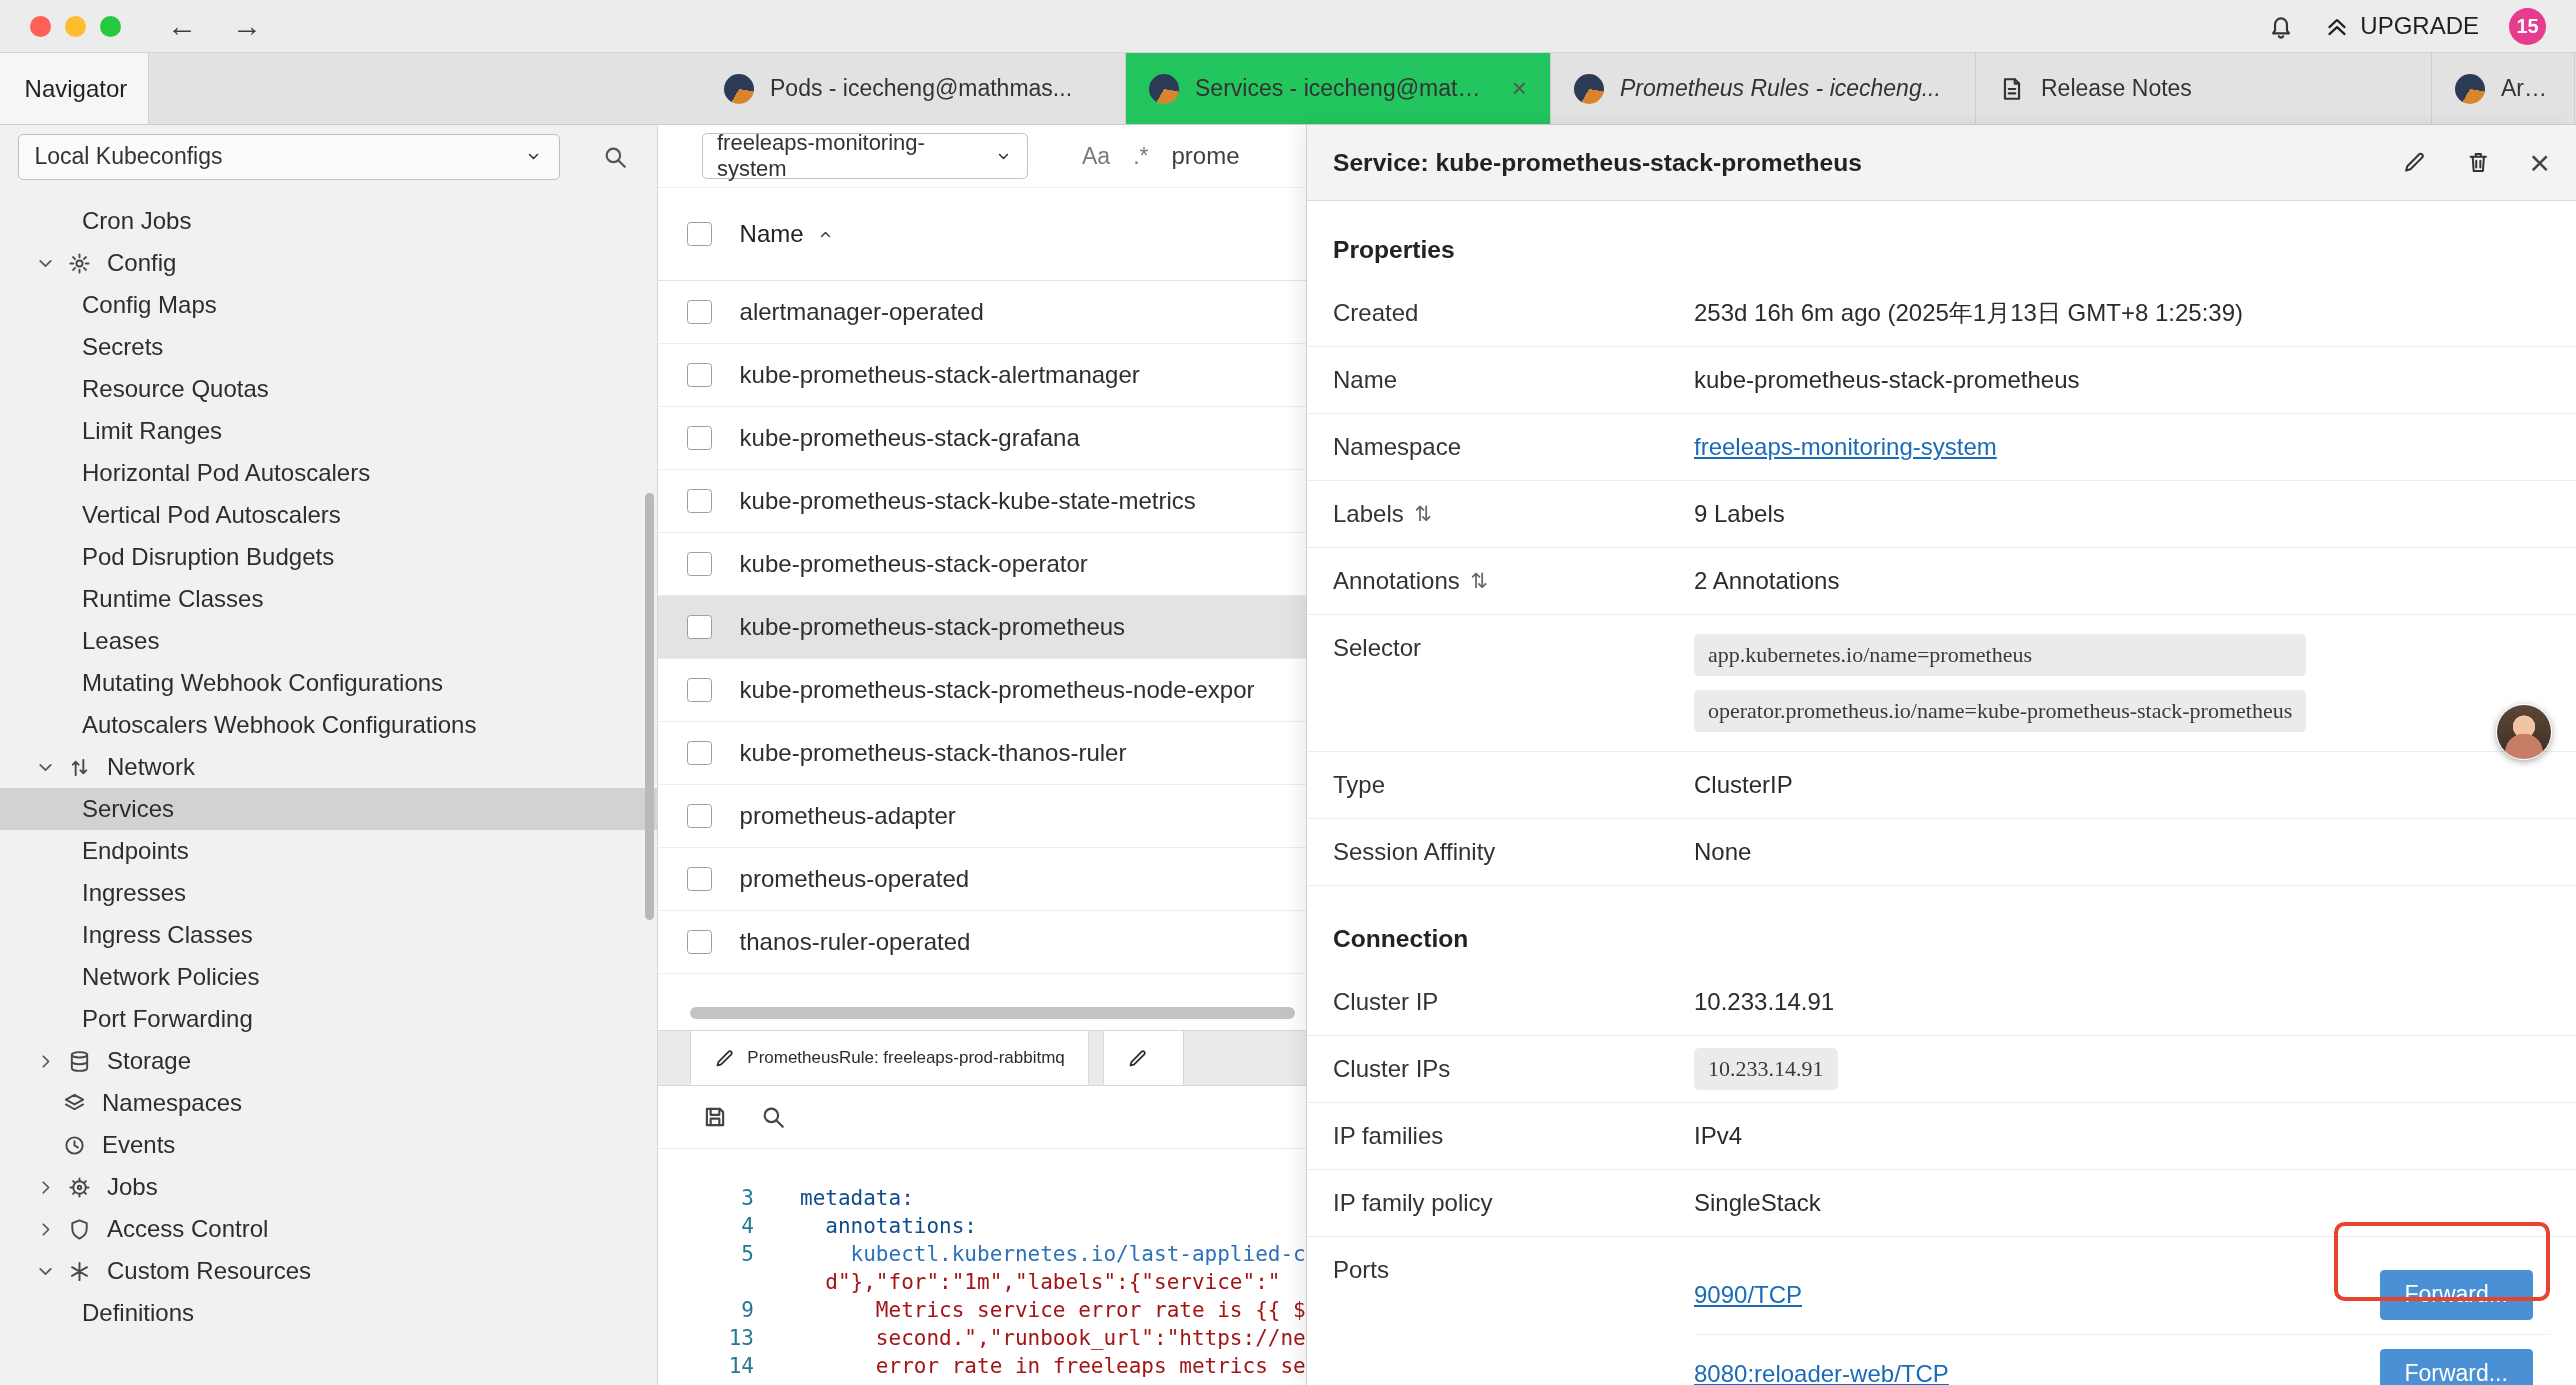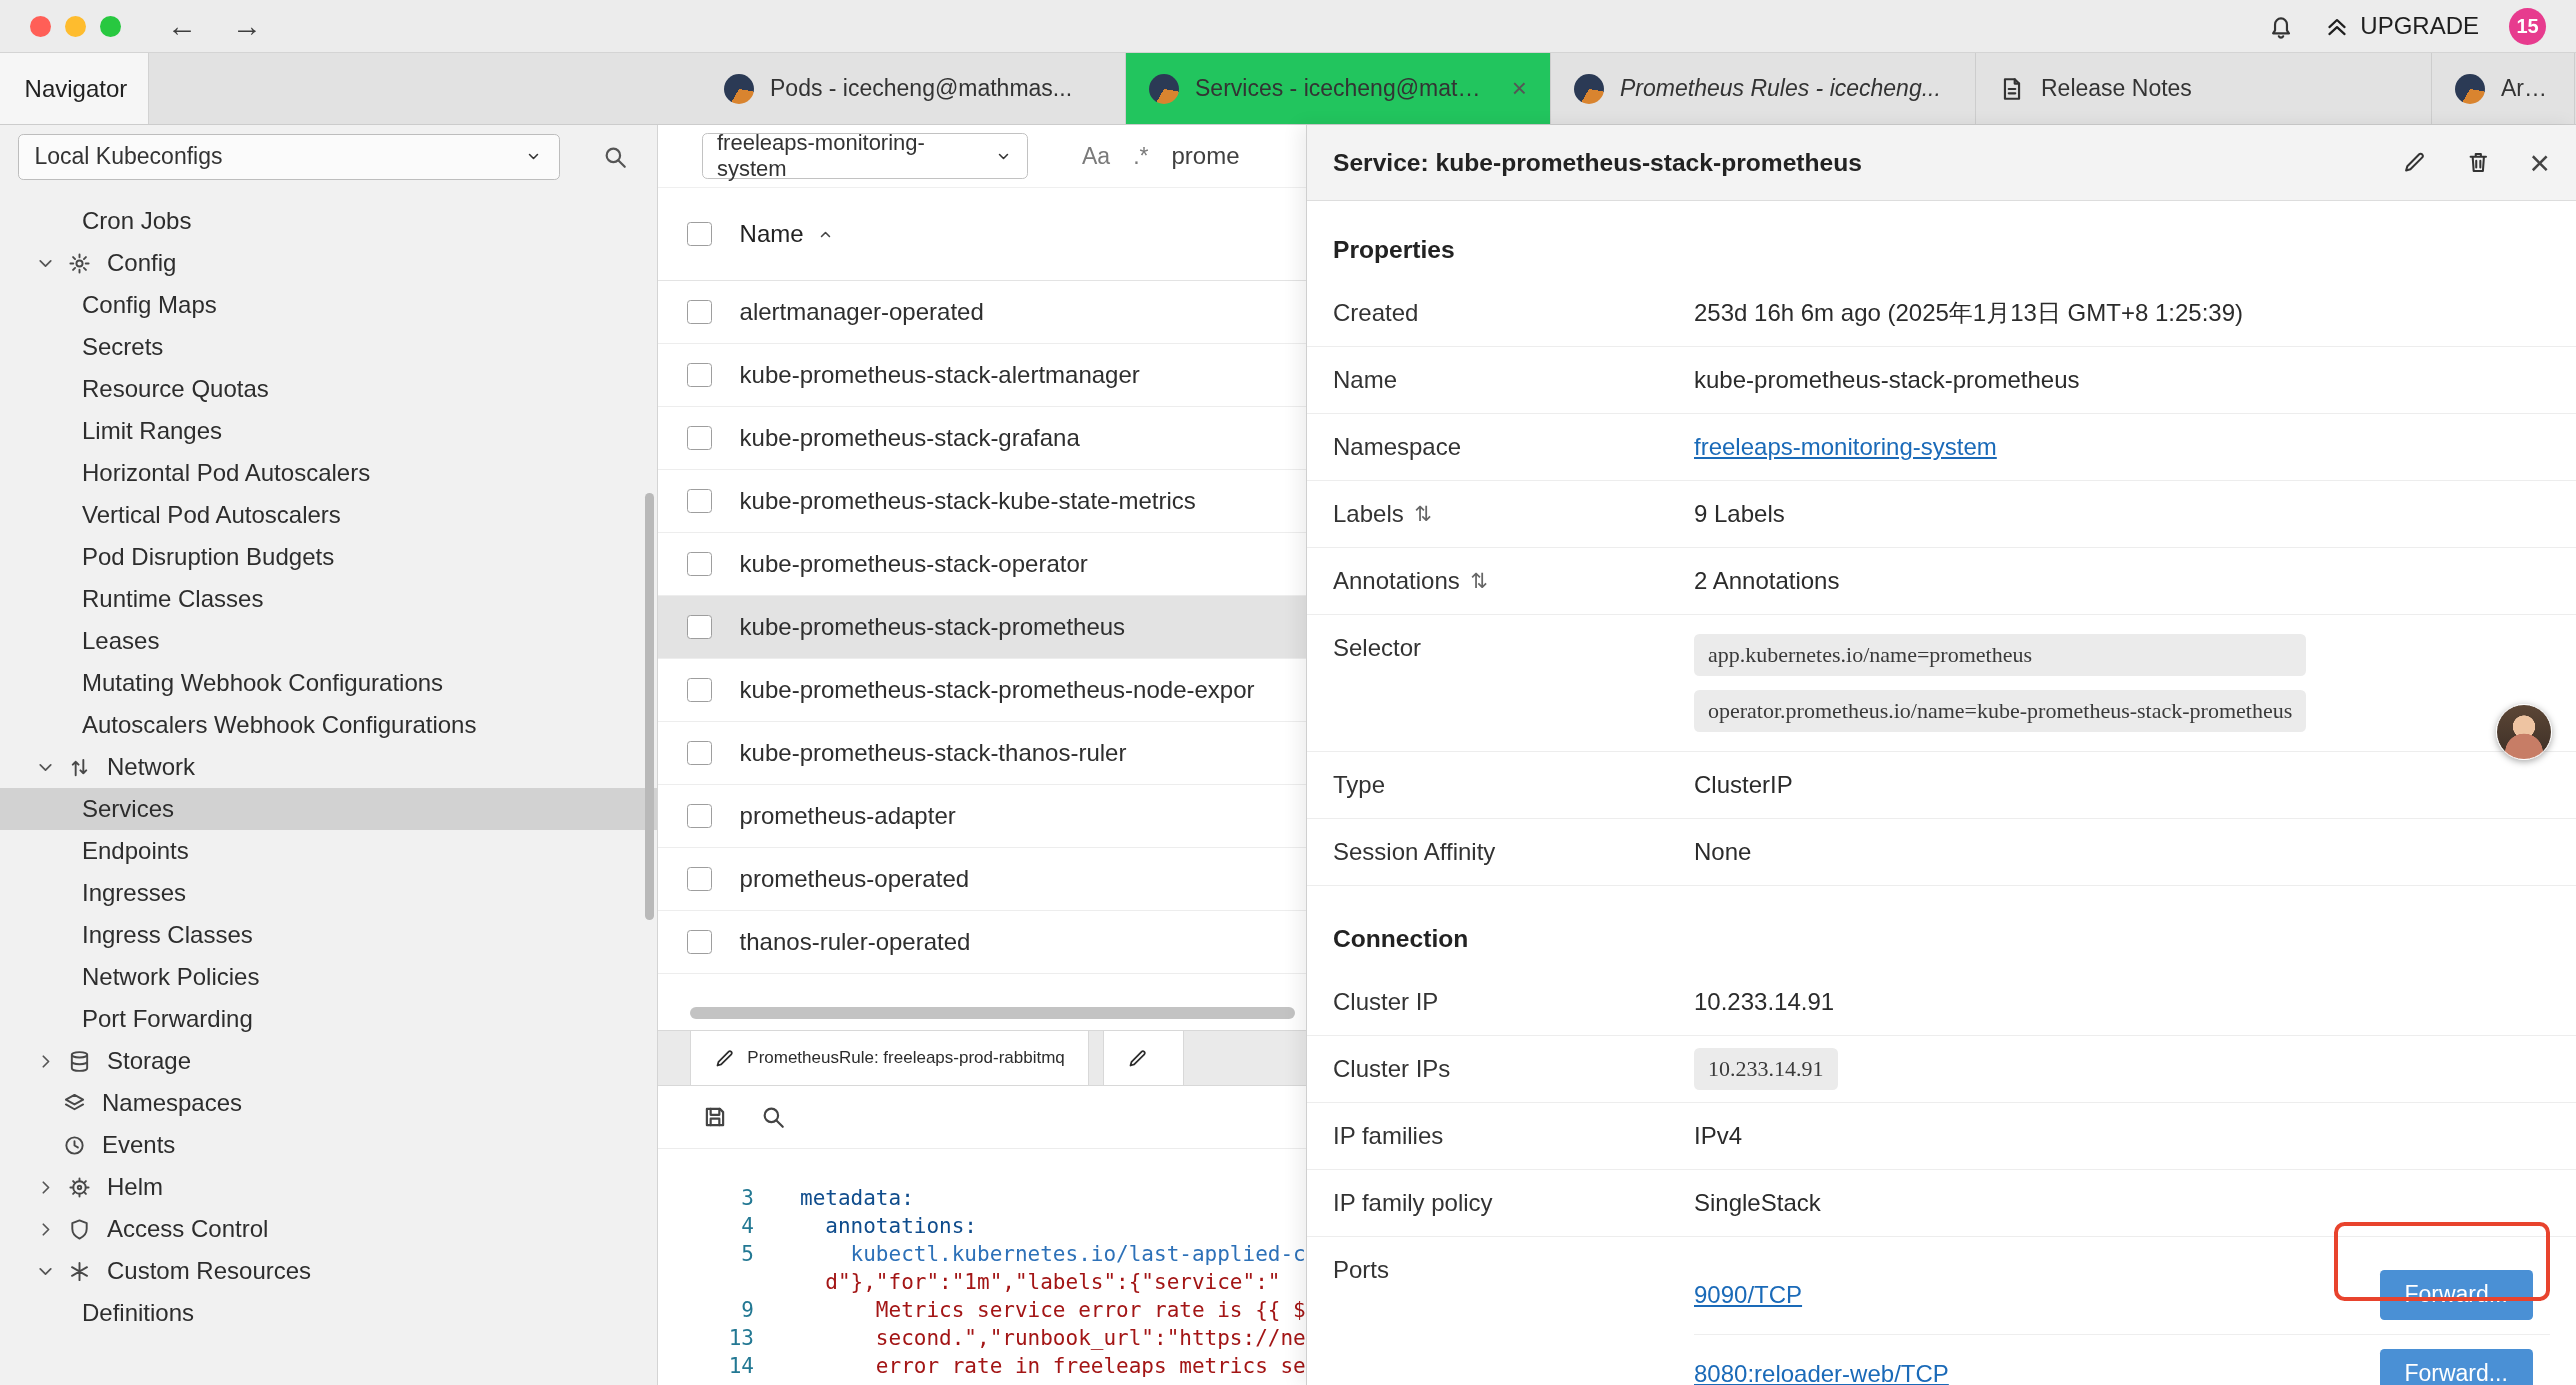--- a/index.html
+++ b/index.html
@@ -347,21 +347,21 @@
                 <path d="M9.5 6l6 6-6 6"></path>
               </svg>
             </span>
           <span class="t-icon">
               <svg class="ic i26" viewBox="0 0 24 24">
                 <circle cx="12" cy="12" r="6.5"></circle>
                 <circle cx="12" cy="12" r="1.8"></circle>
                 <path d="M12 5.5V2.5M12 21.5v-3M5.5 12h-3M21.5 12h-3M7.4 7.4L5.3 5.3M18.7 18.7l-2.1-2.1M16.6 7.4l2.1-2.1M5.3 18.7l2.1-2.1"></path>
               </svg>
             </span>
-          <span>Helm</span>
+          <span>Jobs</span>
         </div>
         <div class="tree-item section">
           <span class="chev">
               <svg class="ic i24" viewBox="0 0 24 24">
                 <path d="M9.5 6l6 6-6 6"></path>
               </svg>
             </span>
           <span class="t-icon">
               <svg class="ic i26" viewBox="0 0 24 24">
                 <path d="M12 2.5l7.5 2.8v6c0 4.6-3.2 8.3-7.5 10.2C7.7 19.6 4.5 15.9 4.5 11.3v-6z"></path>

